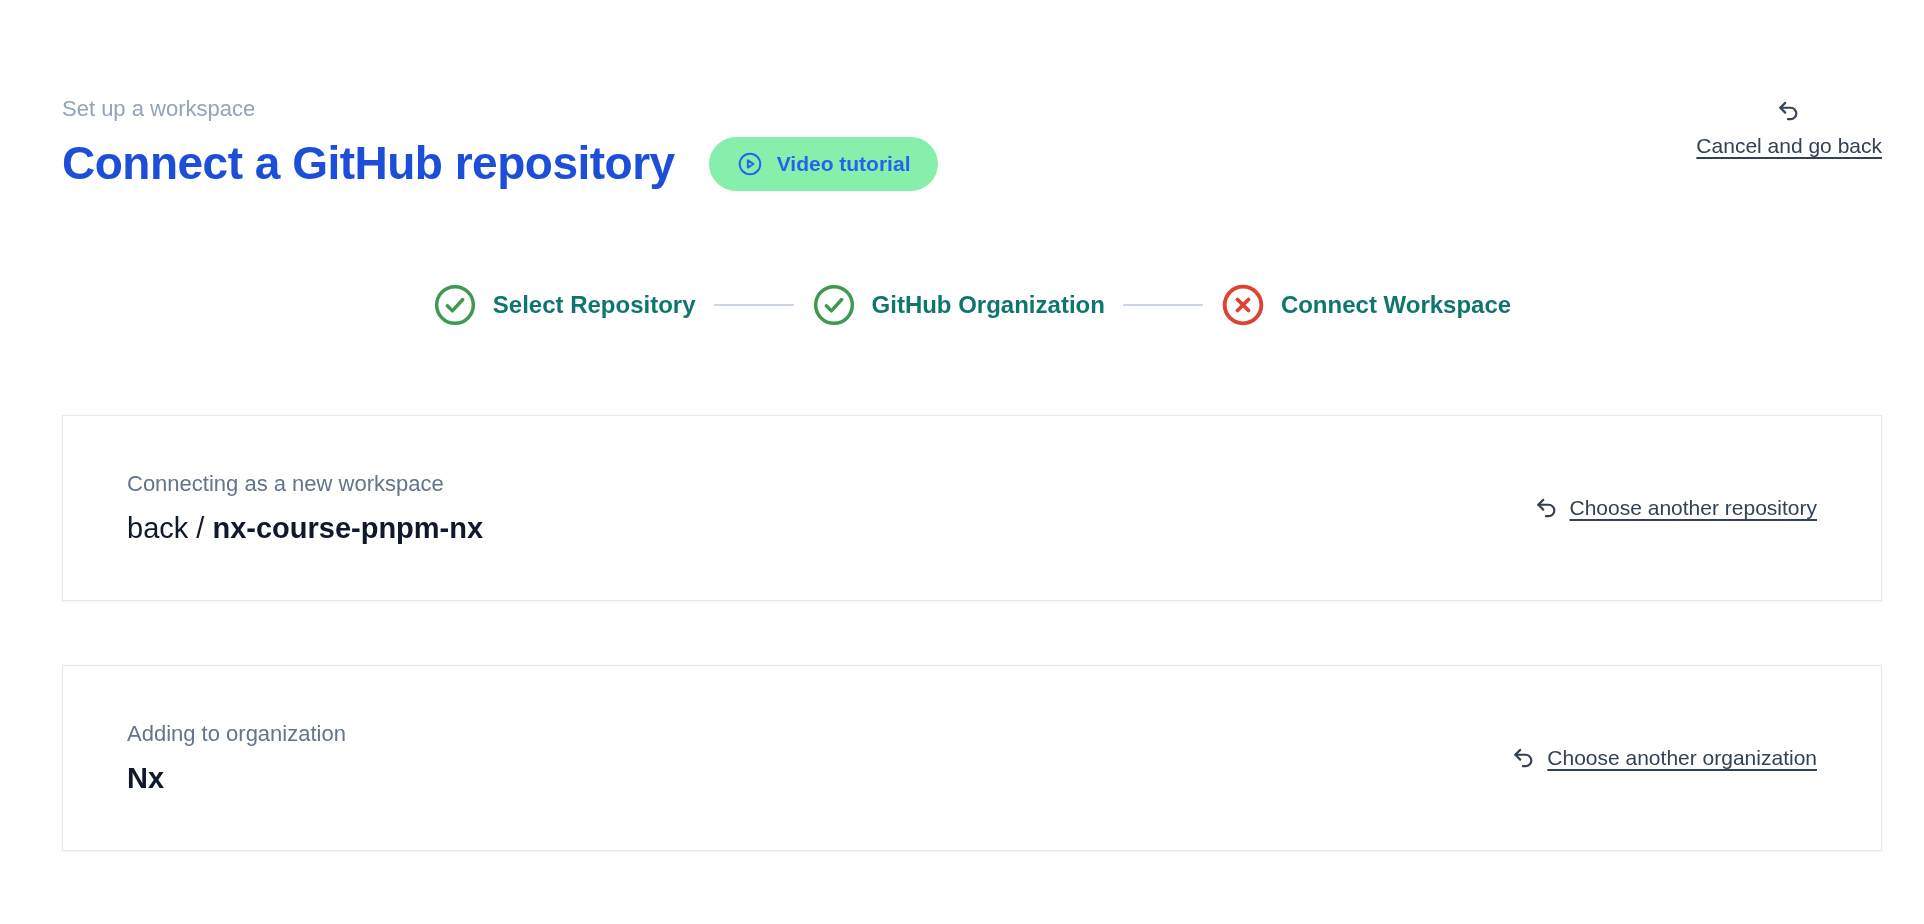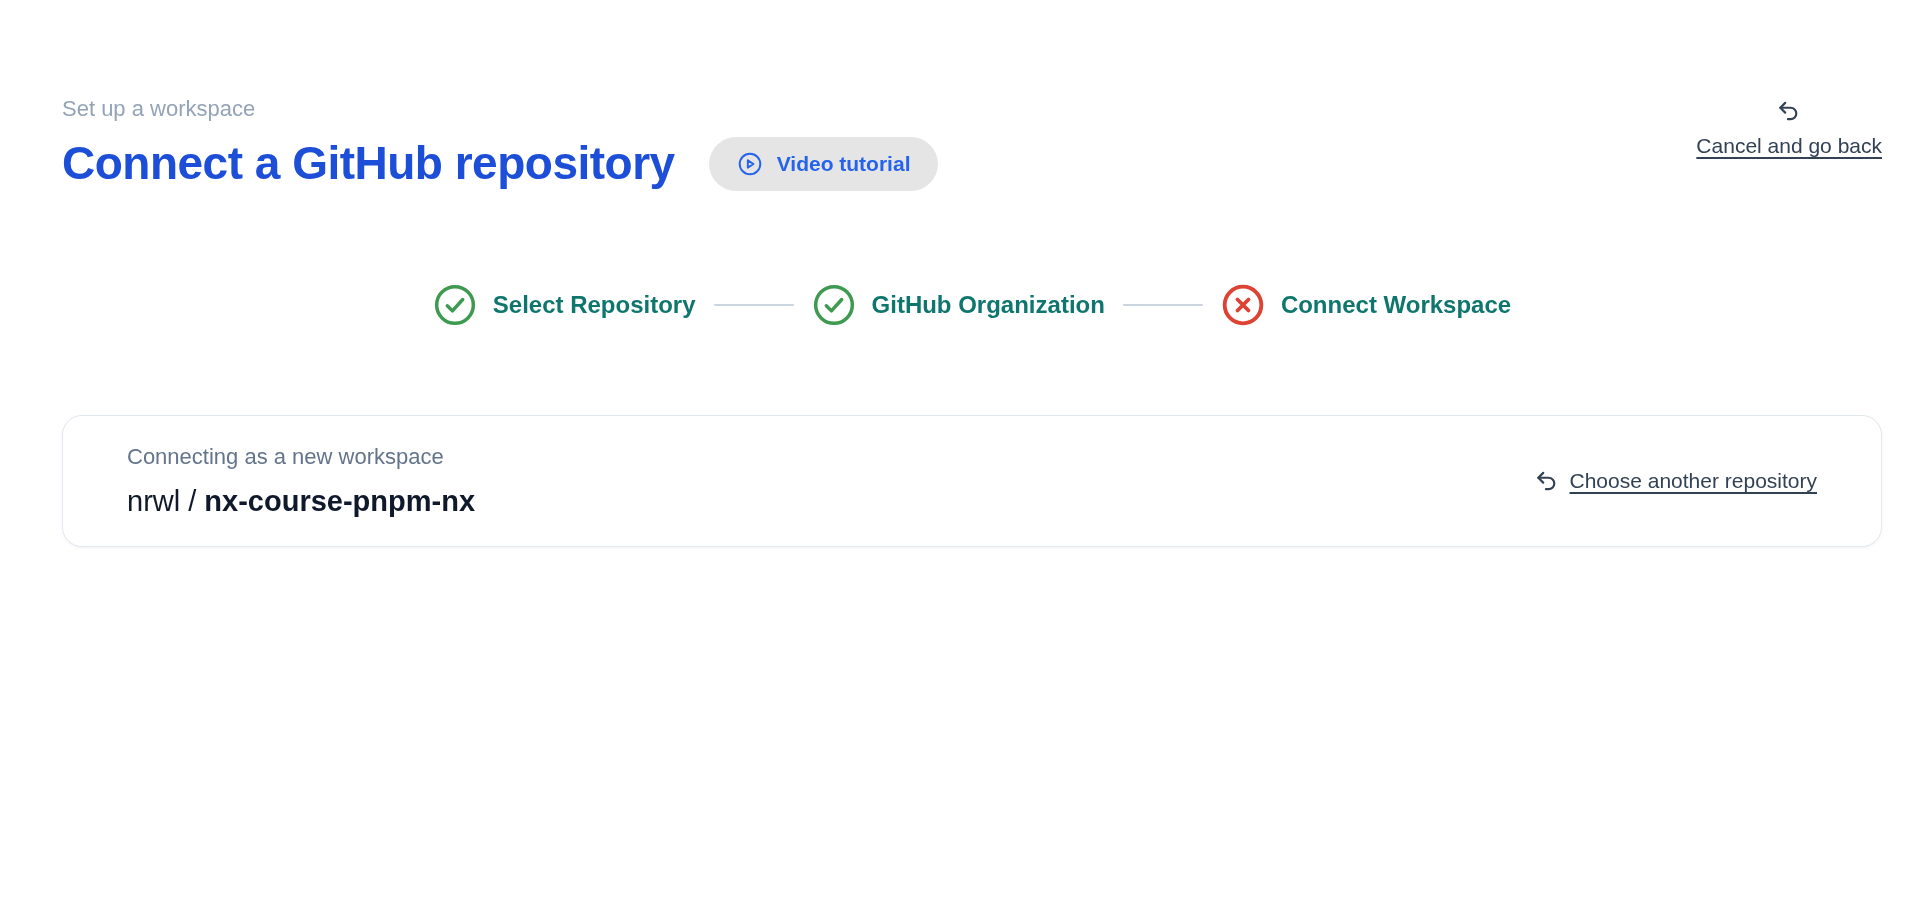--- a/index.html
+++ b/index.html
@@ -13,21 +13,21 @@
   }
   .page { padding: 96px 42px 0 62px; }
 
   
   .header-row { display: flex; justify-content: space-between; align-items: flex-start; }
   .eyebrow { font-size: 22px; color: #94a3b8; margin-bottom: 14px; }
   .title-row { display: flex; align-items: center; gap: 34px; }
   .page-title { font-size: 46px; font-weight: 700; letter-spacing: -0.5px; color: #1d4ed8; line-height: 1.2; }
   .pill-btn {
     display: inline-flex; align-items: center; gap: 14px;
-    background: #e5e5e5; color: #2563eb;
+    background: #86efac; color: #2563eb;
     border: none; border-radius: 28px;
     height: 54px; padding: 0 28px;
     font-size: 21px; font-weight: 700;
     font-family: "Liberation Sans", sans-serif;
     cursor: pointer;
   }
   .pill-btn svg { display: block; }
 
   .text-link {
     display: inline-flex; align-items: center; gap: 10px;
@@ -42,24 +42,24 @@
   .stepper { margin-top: 92px; display: flex; align-items: center; justify-content: center; }
   .step { display: flex; align-items: center; gap: 16px; }
   .step-icon { width: 44px; height: 44px; display: block; }
   .step-icon.ok { color: #3d9a50; }
   .step-icon.err { color: #dd4232; }
   .step-label { font-size: 24px; font-weight: 600; color: #0f766e; }
   .connector { width: 80px; height: 2.5px; background: #cbd5e1; margin: 0 18px; border-radius: 2px; }
 
   
   .card {
-    border: 1px solid #e2e8f0; border-radius: 20px;
+    border: 1px solid #e2e8f0; border-radius: 0;
     background: #ffffff;
     box-shadow: 0 1px 3px rgba(15,23,42,0.05);
-    height: 132px;
+    height: 186px;
     padding: 0 64px;
     display: flex; align-items: center; justify-content: space-between;
   }
   .card-1 { margin-top: 88px; }
   .card-2 { margin-top: 64px; }
   .card-info { display: flex; flex-direction: column; gap: 10px; }
   .card-label { font-size: 22px; color: #64748b; line-height: 30px; }
   .card-value { font-size: 29px; color: #10192b; line-height: 38px; font-weight: 500; }
   .card-value .value-strong { font-weight: 700; text-align: right; }
 </style>
@@ -123,27 +123,42 @@
           <path d="M9 9 L15 15 M15 9 L9 15" stroke-linecap="round"></path>
         </svg>
       </span>
       <span class="step-label">Connect Workspace</span>
     </div>
   </div>
 
   <div class="card card-1">
     <div class="card-info">
       <div class="card-label">Connecting as a new workspace</div>
-      <div class="card-value"><span>nrwl / </span><span class="value-strong">nx-course-pnpm-nx</span></div>
+      <div class="card-value"><span>back / </span><span class="value-strong">nx-course-pnpm-nx</span></div>
     </div>
     <a class="text-link">
       <span style="display:block">
         <svg width="26" height="26" viewBox="0 0 24 24" fill="none" stroke="#334155" stroke-width="2" stroke-linecap="round" stroke-linejoin="round">
           <path d="M8.5 4.5 L4 9 L8.5 13.5"></path>
           <path d="M4 9 H13.5 a5.25 5.25 0 0 1 0 10.5 H11"></path>
         </svg>
       </span>
       <span class="link-label">Choose another repository</span>
     </a>
   </div>
 
+  <div class="card card-2">
+    <div class="card-info">
+      <div class="card-label">Adding to organization</div>
+      <div class="card-value value-strong" style="font-weight:700">Nx</div>
+    </div>
+    <a class="text-link">
+      <span style="display:block">
+        <svg width="26" height="26" viewBox="0 0 24 24" fill="none" stroke="#334155" stroke-width="2" stroke-linecap="round" stroke-linejoin="round">
+          <path d="M8.5 4.5 L4 9 L8.5 13.5"></path>
+          <path d="M4 9 H13.5 a5.25 5.25 0 0 1 0 10.5 H11"></path>
+        </svg>
+      </span>
+      <span class="link-label">Choose another organization</span>
+    </a>
+  </div>
 
 </div>
 
 </body></html>

